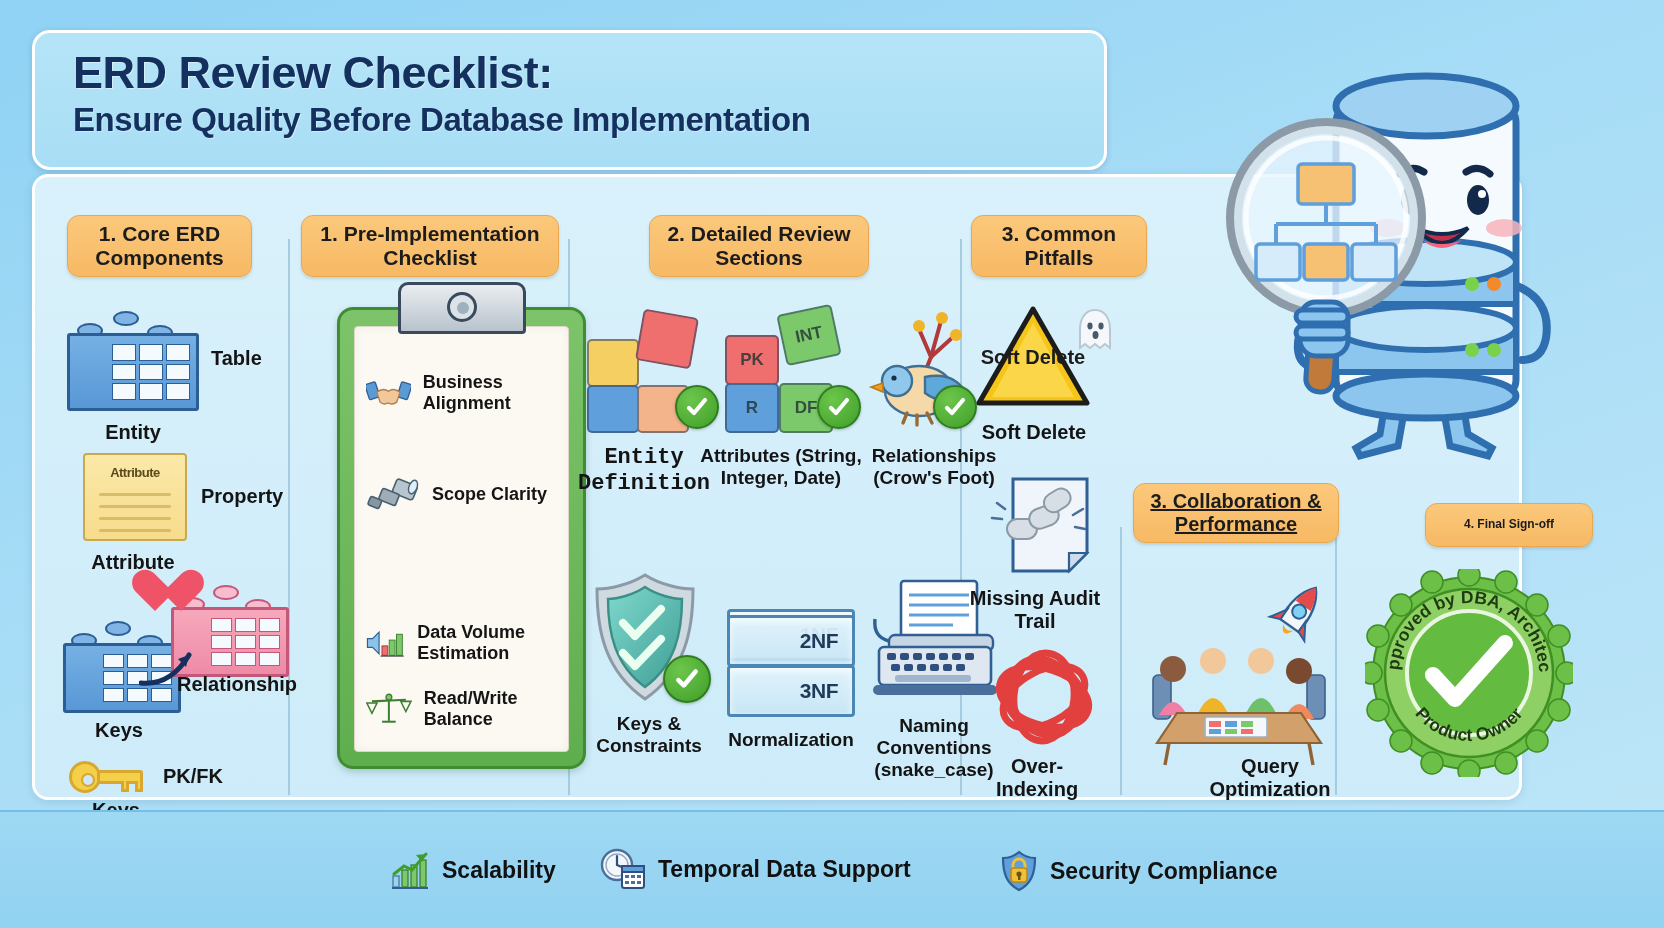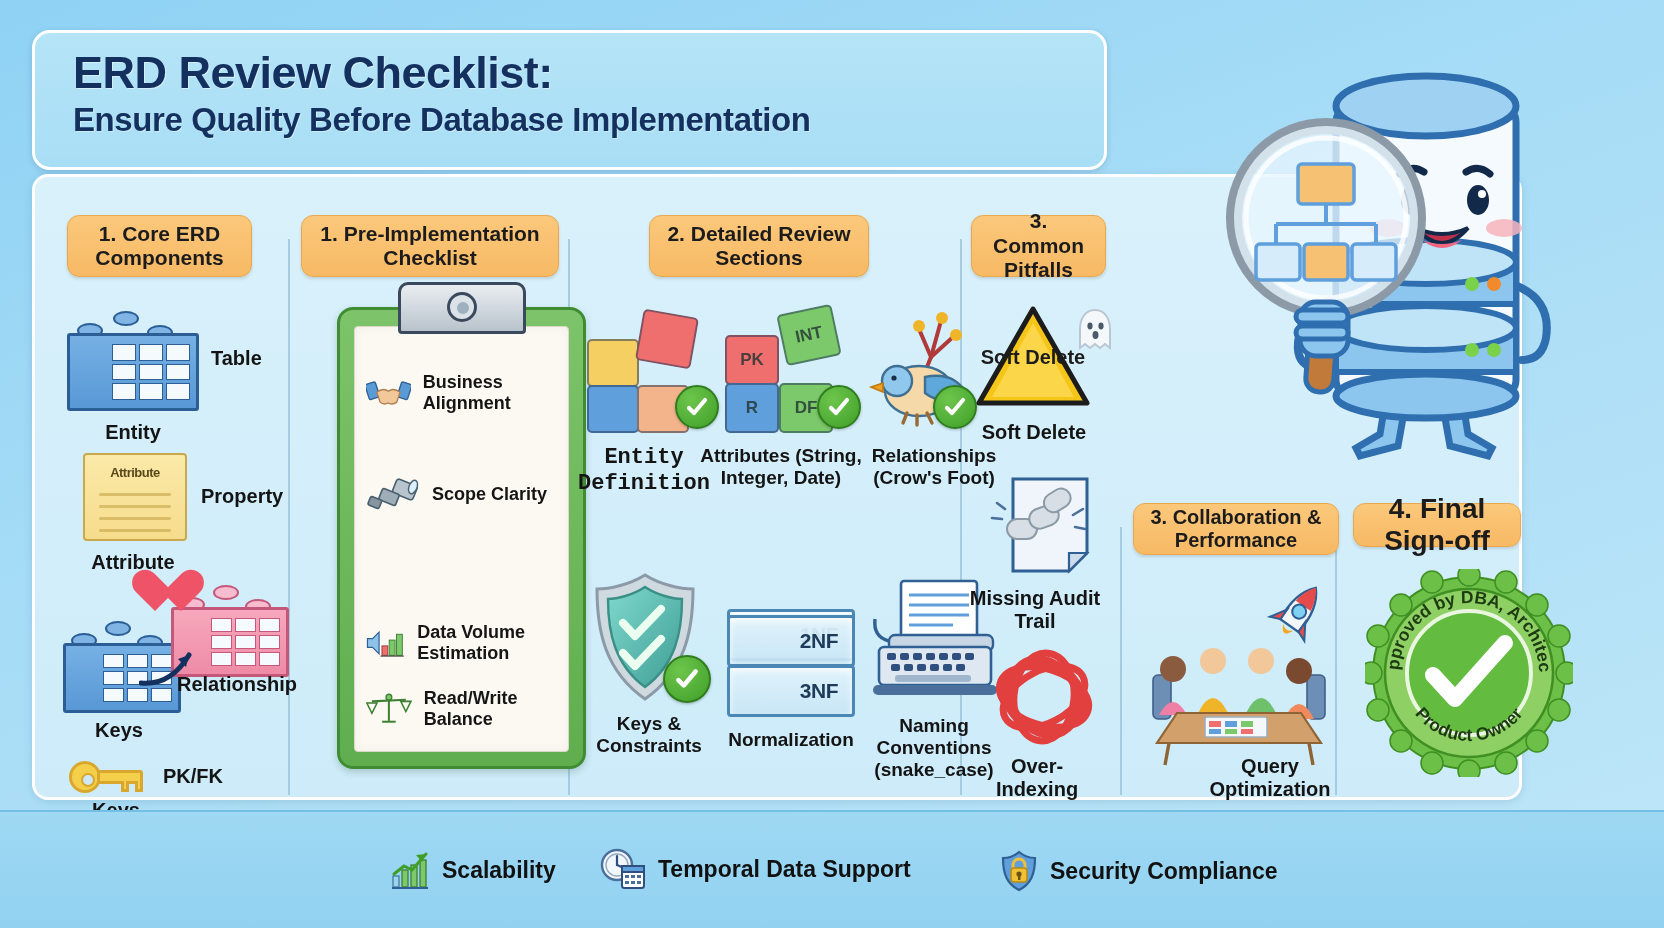--- a/index.html
+++ b/index.html
@@ -547,21 +547,21 @@
         <rect x="54" y="87" width="9" height="7" rx="2"></rect>
           <rect x="67" y="87" width="9" height="7" rx="2"></rect>
         <rect x="80" y="87" width="9" height="7" rx="2"></rect>
           <rect x="93" y="87" width="9" height="7" rx="2"></rect>
       </g>
       <rect x="32" y="98" width="76" height="7" rx="3" fill="#9fb6cc"></rect>
       <rect x="10" y="108" width="124" height="10" rx="5" fill="#4a6f9b"></rect>
     </svg>
     <div class="lbl" style="left:818px; top:538px; width:162px; font-size:19px;">Naming Conventions (snake_case)</div>
 
-    <div class="pill" style="left:936px; top:38px; width:135px; height:62px; font-size:21px;">3. Common Pitfalls</div>
+    <div class="pill" style="left:936px; top:38px; width:176px; height:62px; font-size:21px;">3. Common Pitfalls</div>
 
     <svg style="position:absolute; left:1042px; top:130px;" width="36" height="46" viewBox="0 0 36 46">
       <path d="M18,3 C28,3 33,12 33,22 L33,41 l-5,-4 l-5,4 l-5,-4 l-5,4 l-5,-4 l-5,4 L3,22 C3,12 8,3 18,3 Z" fill="#f4f8fb" stroke="#b9c7d2" stroke-width="2"></path>
       <ellipse cx="13" cy="19" rx="2.6" ry="3.4" fill="#4a5a68"></ellipse>
       <ellipse cx="24" cy="19" rx="2.6" ry="3.4" fill="#4a5a68"></ellipse>
       <ellipse cx="18.5" cy="28" rx="3" ry="4" fill="#4a5a68"></ellipse>
     </svg>
 
     <svg style="position:absolute; left:940px; top:128px;" width="116" height="104" viewBox="0 0 116 104">
       <path d="M58,4 L112,98 L4,98 Z" fill="#f5c518" stroke="#1c1c1c" stroke-width="5" stroke-linejoin="round"></path>
@@ -591,21 +591,21 @@
       <g stroke="#e2403f" stroke-width="7" fill="none" stroke-linecap="round">
         <ellipse cx="61" cy="58" rx="46" ry="28" transform="rotate(18 61 58)"></ellipse>
         <ellipse cx="61" cy="58" rx="44" ry="26" transform="rotate(-28 61 58)"></ellipse>
         <ellipse cx="61" cy="58" rx="40" ry="32" transform="rotate(62 61 58)"></ellipse>
         <ellipse cx="61" cy="58" rx="34" ry="40" transform="rotate(-62 61 58)"></ellipse>
         <ellipse cx="61" cy="58" rx="30" ry="44" transform="rotate(5 61 58)"></ellipse>
       </g>
     </svg>
     <div class="lbl" style="left:938px; top:578px; width:128px; font-size:20px;">Over-Indexing</div>
 
-    <div class="pill" style="left:1098px; top:326px; width:206px; height:52px; font-size:20px;">3. Collaboration &amp; Performance</div>
+    <div class="pill" style="left:1098px; top:306px; width:206px; height:60px; font-size:20px;text-decoration:underline;">3. Collaboration &amp; Performance</div>
 
     <svg style="position:absolute; left:1226px; top:400px;" width="66" height="84" viewBox="0 0 66 84">
       <g transform="rotate(35 33 42)">
         <path d="M33,4 C44,16 46,34 44,50 L22,50 C20,34 22,16 33,4 Z" fill="#f2f6f9" stroke="#2f5f93" stroke-width="2.4"></path>
         <path d="M33,4 C38,10 41,18 42,26 L24,26 C25,18 28,10 33,4 Z" fill="#e64b4b"></path>
         <circle cx="33" cy="33" r="7" fill="#7fd0f2" stroke="#2f5f93" stroke-width="2"></circle>
         <path d="M22,38 l-10,16 l10,-4 z" fill="#e64b4b" stroke="#2f5f93" stroke-width="2"></path>
         <path d="M44,38 l10,16 l-10,-4 z" fill="#e64b4b" stroke="#2f5f93" stroke-width="2"></path>
         <path d="M27,52 q6,14 12,0 q-6,6 -12,0 z" fill="#f5a623"></path>
       </g>
@@ -639,21 +639,21 @@
           <rect x="86" y="112" width="12" height="5" fill="#7bc96a"></rect>
         <rect x="102" y="112" width="12" height="5" fill="#ef6e6e"></rect>
       </g>
       <g stroke="#8f6434" stroke-width="3.4">
         <line x1="30" y1="126" x2="26" y2="148"></line>
           <line x1="170" y1="126" x2="174" y2="148"></line>
       </g>
     </svg>
     <div class="lbl" style="left:1170px; top:578px; width:130px; font-size:20px;">Query Optimization</div>
 
-    <div class="pill" style="left:1318px; top:326px; width:168px; height:44px; font-size:28px;">4. Final Sign-off</div>
+    <div class="pill" style="left:1390px; top:326px; width:168px; height:44px; font-size:12px;">4. Final Sign-off</div>
 
     <svg class="seal" style="left:1330px; top:392px;" width="208" height="208" viewBox="0 0 208 208">
       <defs>
         <path id="arcTop" d="M34,104 A70,70 0 0 1 174,104" fill="none"></path>
         <path id="arcBot" d="M36,104 A68,68 0 0 0 172,104" fill="none"></path>
       </defs>
       <g>
         <circle cx="104" cy="104" r="96" fill="#6cc047" stroke="#3f8f23" stroke-width="2"></circle>
         <g fill="#6cc047" stroke="#3f8f23" stroke-width="1.5">
           <circle cx="104" cy="6" r="11"></circle>

